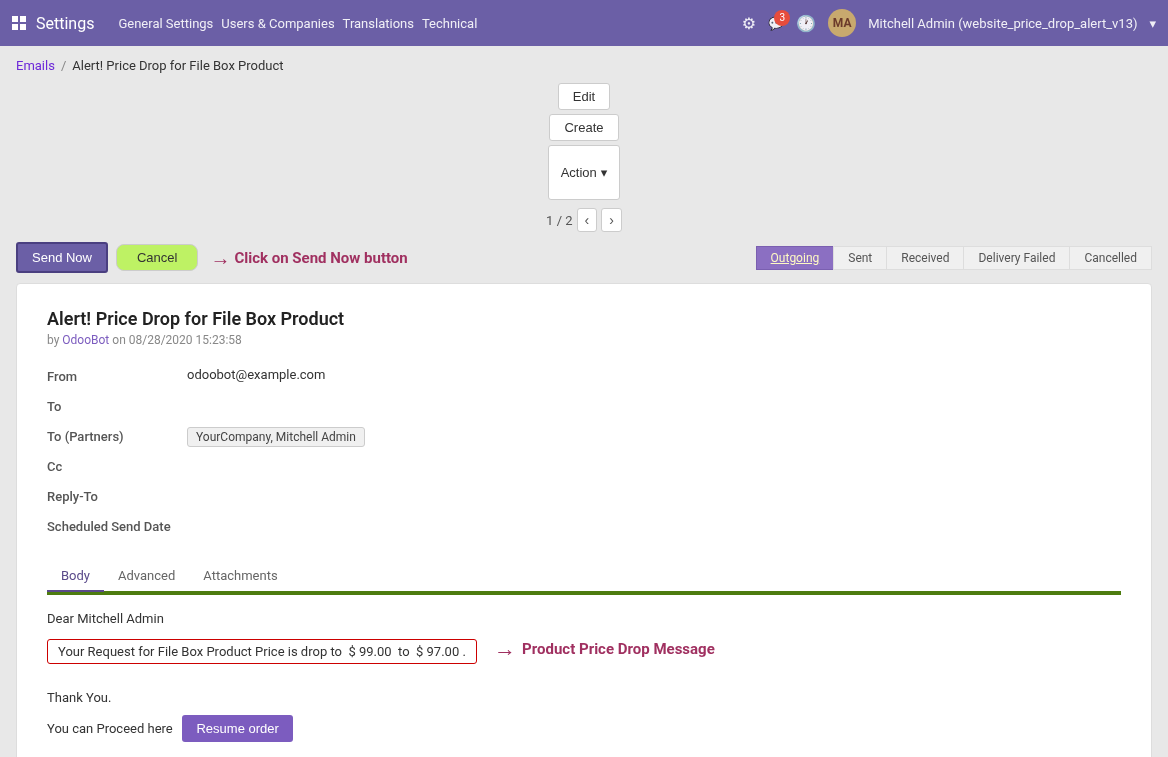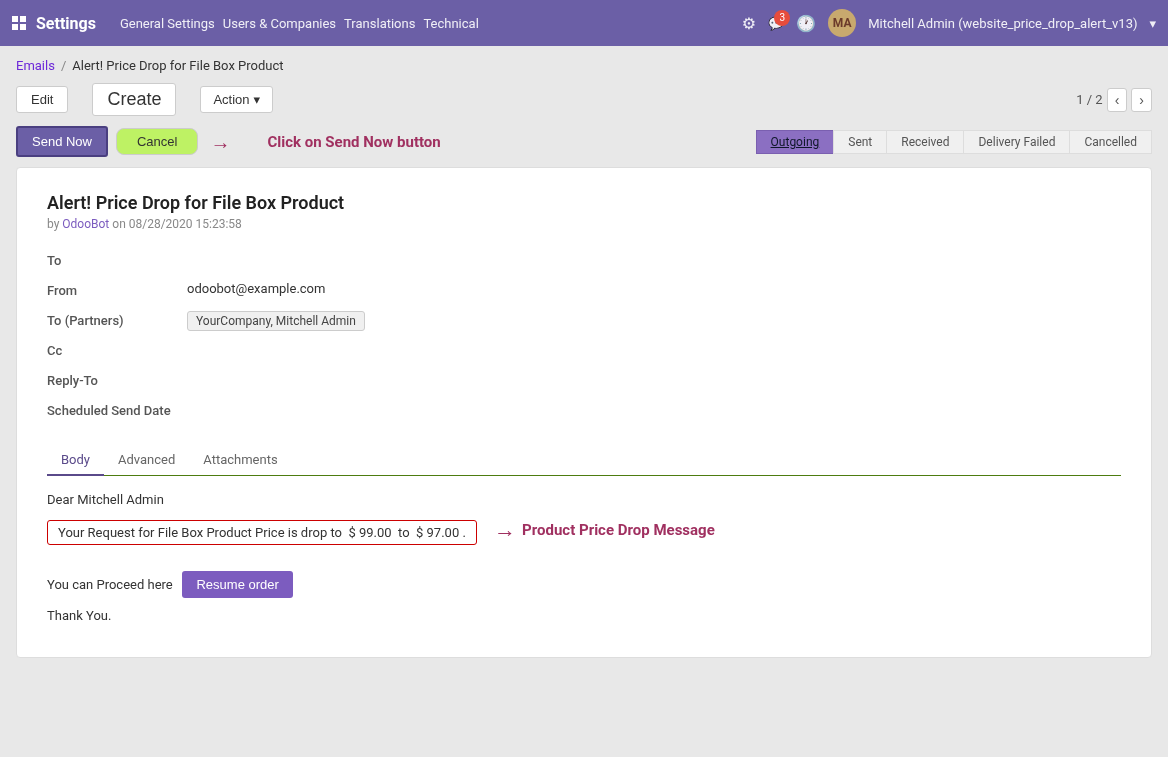--- a/index.html
+++ b/index.html
@@ -17,21 +17,21 @@
     .topbar-grid {
       display: flex;
       width: 14px;
       height: 14px;
       margin-right: 10px;
       flex-shrink: 0;
     }
     .topbar-grid svg rect { fill: white; }
     .topbar-title {
       font-size: 16px;
-      font-weight: 700;
+      font-weight: 400;
       color: white;
       margin-right: 24px;
     }
     .topbar-nav {
       display: flex;
       gap: 8px;
       flex: 1;
     }
     .topbar-nav a {
       color: rgba(255,255,255,0.9);
@@ -95,46 +95,47 @@
       cursor: pointer;
       text-decoration: none;
     }
     .breadcrumb-sep { color: #888; }
     .breadcrumb-current { color: #333; }
 
     
     .toolbar {
       display: flex;
       align-items: center;
-      gap: 24px;
+      gap: 4px;
       margin-bottom: 10px;
+      flex-direction: column;
     }
     .btn-edit {
       background: white;
       border: 1px solid #ccc;
       border-radius: 3px;
       padding: 5px 14px;
       font-size: 13px;
       cursor: pointer;
       color: #333;
     }
     .btn-create {
       background: white;
       border: 1px solid #ccc;
       border-radius: 3px;
       padding: 5px 14px;
-      font-size: 18px;
+      font-size: 13px;
       cursor: pointer;
       color: #333;
     }
     .action-btn {
       background: white;
       border: 1px solid #ccc;
       border-radius: 3px;
-      padding: 5px 12px;
+      padding: 19px 12px;
       font-size: 13px;
       cursor: pointer;
       color: #333;
       display: flex;
       align-items: center;
       gap: 4px;
     }
     .spacer { flex: 1; }
     .pagination {
       display: flex;
@@ -189,42 +190,41 @@
       gap: 4px;
     }
     .annotation-arrow {
       color: #a03060;
       font-size: 20px;
     }
     .annotation-text {
       color: #a03060;
       font-size: 15px;
       font-weight: bold;
-      margin-left: 33px;
     }
 
     
     .status-pipeline {
       position: absolute;
       right: 0;
       display: flex;
       align-items: center;
     }
     .status-step {
       background: #f0f0f0;
       border: 1px solid #ddd;
       padding: 4px 14px;
       font-size: 12px;
       color: #555;
       position: relative;
       cursor: pointer;
     }
     .status-step.active {
       background: #8b6fc2;
-      color: #0f172a;
+      color: #fef9c3;
       border-color: #7a5fb0;
       text-decoration: underline;
     }
     .status-step + .status-step { margin-left: -1px; }
 
     
     .email-card {
       background: white;
       border-radius: 4px;
       padding: 24px 30px;
@@ -268,21 +268,21 @@
       border-radius: 3px;
       padding: 2px 8px;
       font-size: 12px;
       color: #444;
       display: inline-block;
     }
 
     
     .tabs {
       display: flex;
-      border-bottom: 1px solid #4d7c0f;
+      border-bottom: 4px solid #4d7c0f;
       margin-top: 20px;
       margin-bottom: 16px;
     }
     .tab {
       padding: 7px 14px;
       font-size: 13px;
       cursor: pointer;
       color: #666;
       border-bottom: 2px solid transparent;
       margin-bottom: -1px;
@@ -403,26 +403,26 @@
   </div>
 
   <div class="email-card">
     <div class="email-title">Alert! Price Drop for File Box Product</div>
     <div class="email-meta">
       by <a>OdooBot</a>
       <span>on 08/28/2020 15:23:58</span>
     </div>
 
     <div class="field-row">
+      <span class="field-label">From</span>
+      <span class="field-value">odoobot@example.com</span>
+    </div>
+    <div class="field-row">
       <span class="field-label">To</span>
       <span class="field-value"></span>
-    </div>
-    <div class="field-row">
-      <span class="field-label">From</span>
-      <span class="field-value">odoobot@example.com</span>
     </div>
     <div class="field-row">
       <span class="field-label">To (Partners)</span>
       <span class="field-value">
         <span class="partner-badge">YourCompany, Mitchell Admin</span>
       </span>
     </div>
     <div class="field-row">
       <span class="field-label">Cc</span>
       <span class="field-value"></span>
@@ -455,23 +455,23 @@
       <div style="position:relative; display:inline-block; margin-bottom: 14px;">
         <span class="price-box">
           Your Request for <strong>File Box</strong> Product Price is drop to &nbsp;$ 99.00&nbsp; to &nbsp;$ 97.00 .
         </span>
         <span style="display:inline-flex; align-items:center; margin-left: 14px; gap:6px;">
           <span style="color:#a03060; font-size:22px;">→</span>
           <span style="color:#a03060; font-size:15px; font-weight:bold;">Product Price Drop Message</span>
         </span>
       </div>
 
+      <p>Thank You.</p>
+
       <p>
         <span>You can Proceed here</span>
         &nbsp;
         <button class="btn-resume">Resume order</button>
       </p>
-
-      <p>Thank You.</p>
     </div>
   </div>
 
 </div>
 
 </body></html>

